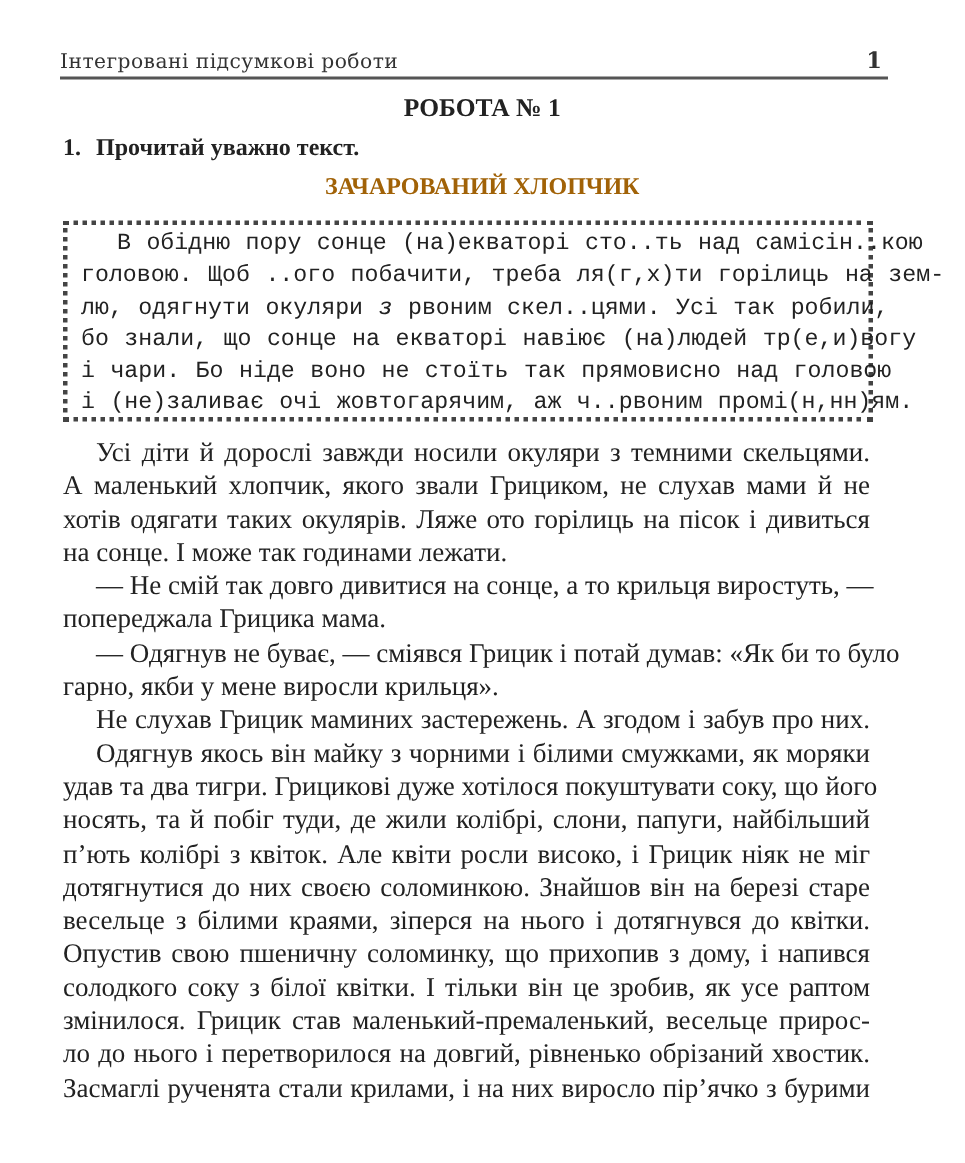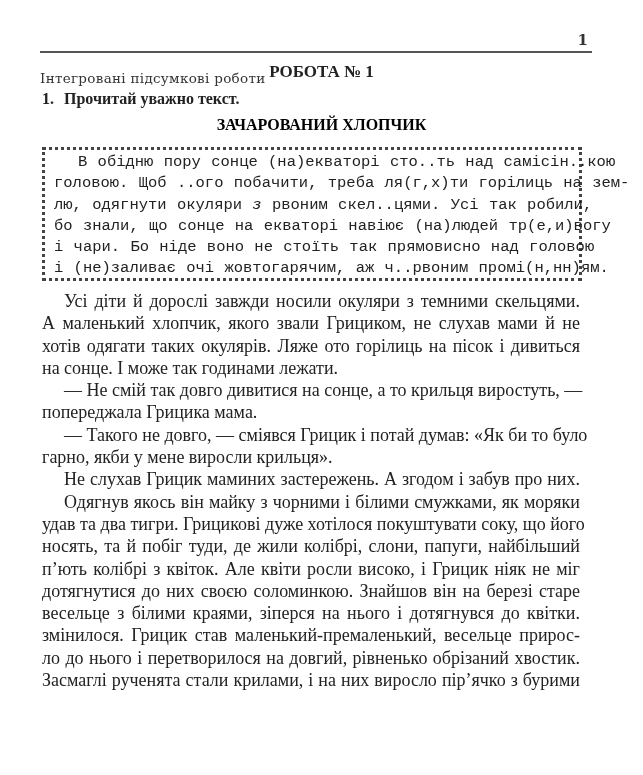--- a/index.html
+++ b/index.html
@@ -3,34 +3,34 @@
 <meta charset="utf-8">
 <style>
   html, body { margin: 0; padding: 0; background: #ffffff; }
   body { width: 643px; height: 775px; position: relative; overflow: hidden; color: #222; }
   .page { position: absolute; left: 0; top: 0; width: 643px; height: 775px; }
   .running-head {
     position: absolute; left: 40px; top: 31px; width: 552px; height: 20px;
     border-bottom: 2px solid #555;
     font-family: "DejaVu Serif", serif; font-size: 13.5px; color: #333;
   }
-  .running-head .title { position: absolute; left: 0; top: 2px; letter-spacing: 0.3px; margin-top: 37px; }
+  .running-head .title { position: absolute; left: 0; top: 2px; letter-spacing: 0.3px; }
   .running-head .num { position: absolute; right: 4px; top: 0px; font-weight: bold; font-size: 15px; }
   .work-title {
     position: absolute; left: 0; width: 643px; top: 62px; text-align: center;
     font-family: "Liberation Serif", serif; font-weight: bold; font-size: 17px; color: #222;
   }
   .task {
     position: absolute; left: 42px; top: 90px;
     font-family: "Liberation Serif", serif; font-weight: bold; font-size: 16px; color: #222;
   }
   .task .n { margin-right: 10px; }
   .story-title {
     position: absolute; left: 0; width: 643px; top: 116px; text-align: center;
-    font-family: "Liberation Serif", serif; font-weight: bold; font-size: 16px; color: #000000;
+    font-family: "Liberation Serif", serif; font-weight: bold; font-size: 16px; color: #a16207;
   }
   .exercise-box {
     position: absolute; left: 42px; top: 147px; width: 540px; height: 134px;
     border: 3px dotted #444; box-sizing: border-box;
   }
   .exercise-text {
     position: absolute; left: 54px; top: 152px; width: 518px;
     font-family: Liberation Mono, monospace; font-size: 15.5px; line-height: 21.3px;
     color: #222; text-align: justify; word-spacing: 1px;
   }
@@ -75,27 +75,29 @@
     <span class="line last">і (не)заливає очі жовтогарячим, аж ч..рвоним промі(н,нн)ям.</span>
   </div>
 
   <div class="story">
     <span class="line indent">Усі діти й дорослі завжди носили окуляри з темними скельцями.</span>
     <span class="line">А маленький хлопчик, якого звали Грициком, не слухав мами й не</span>
     <span class="line">хотів одягати таких окулярів. Ляже ото горілиць на пісок і дивиться</span>
     <span class="line last">на сонце. І може так годинами лежати.</span>
     <span class="line indent">— Не смій так довго дивитися на сонце, а то крильця виростуть, —</span>
     <span class="line last">попереджала Грицика мама.</span>
-    <span class="line indent">— Такого не довго, — сміявся Грицик і потай думав: «Як би то було</span>
+    <span class="line indent">— Одягнув не буває, — сміявся Грицик і потай думав: «Як би то було</span>
     <span class="line last">гарно, якби у мене виросли крильця».</span>
     <span class="line indent">Не слухав Грицик маминих застережень. А згодом і забув про них.</span>
     <span class="line indent">Одягнув якось він майку з чорними і білими смужками, як моряки</span>
     <span class="line">удав та два тигри. Грицикові дуже хотілося покуштувати соку, що його</span>
     <span class="line">носять, та й побіг туди, де жили колібрі, слони, папуги, найбільший</span>
     <span class="line">п’ють колібрі з квіток. Але квіти росли високо, і Грицик ніяк не міг</span>
     <span class="line">дотягнутися до них своєю соломинкою. Знайшов він на березі старе</span>
     <span class="line">весельце з білими краями, зіперся на нього і дотягнувся до квітки.</span>
+    <span class="line">Опустив свою пшеничну соломинку, що прихопив з дому, і напився</span>
+    <span class="line">солодкого соку з білої квітки. І тільки він це зробив, як усе раптом</span>
     <span class="line">змінилося. Грицик став маленький-премаленький, весельце прирос-</span>
     <span class="line">ло до нього і перетворилося на довгий, рівненько обрізаний хвостик.</span>
     <span class="line">Засмаглі рученята стали крилами, і на них виросло пір’ячко з бурими</span>
   </div>
 
 </div>
 
 </body></html>

